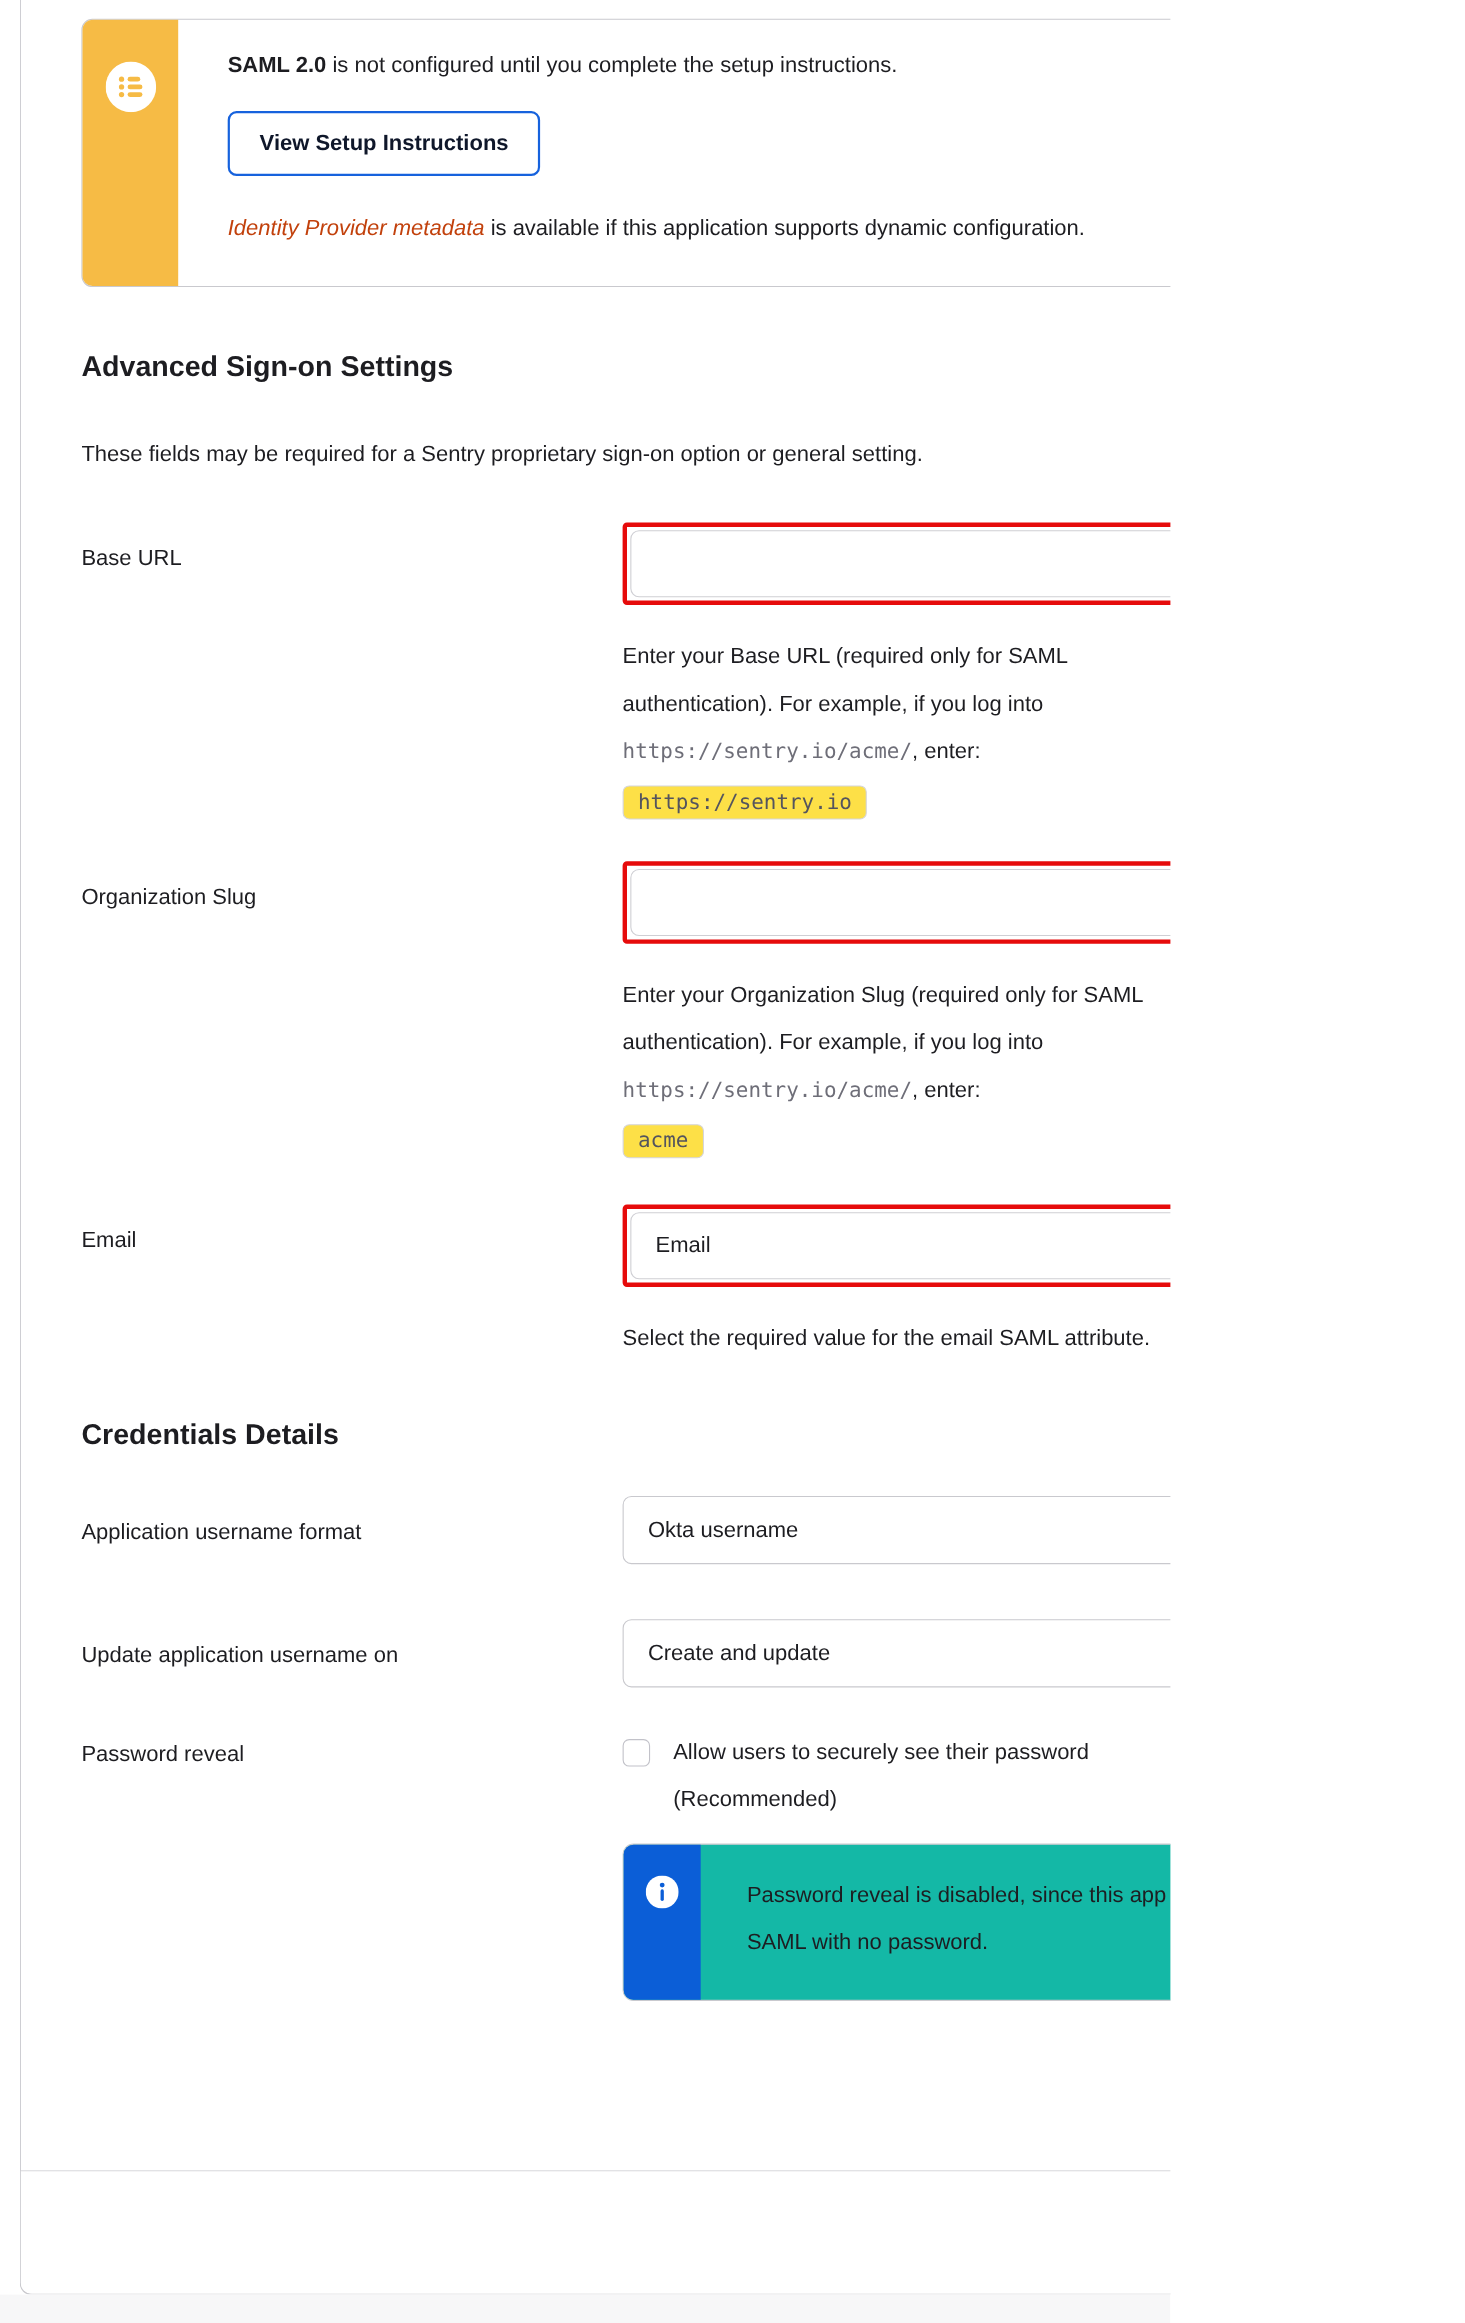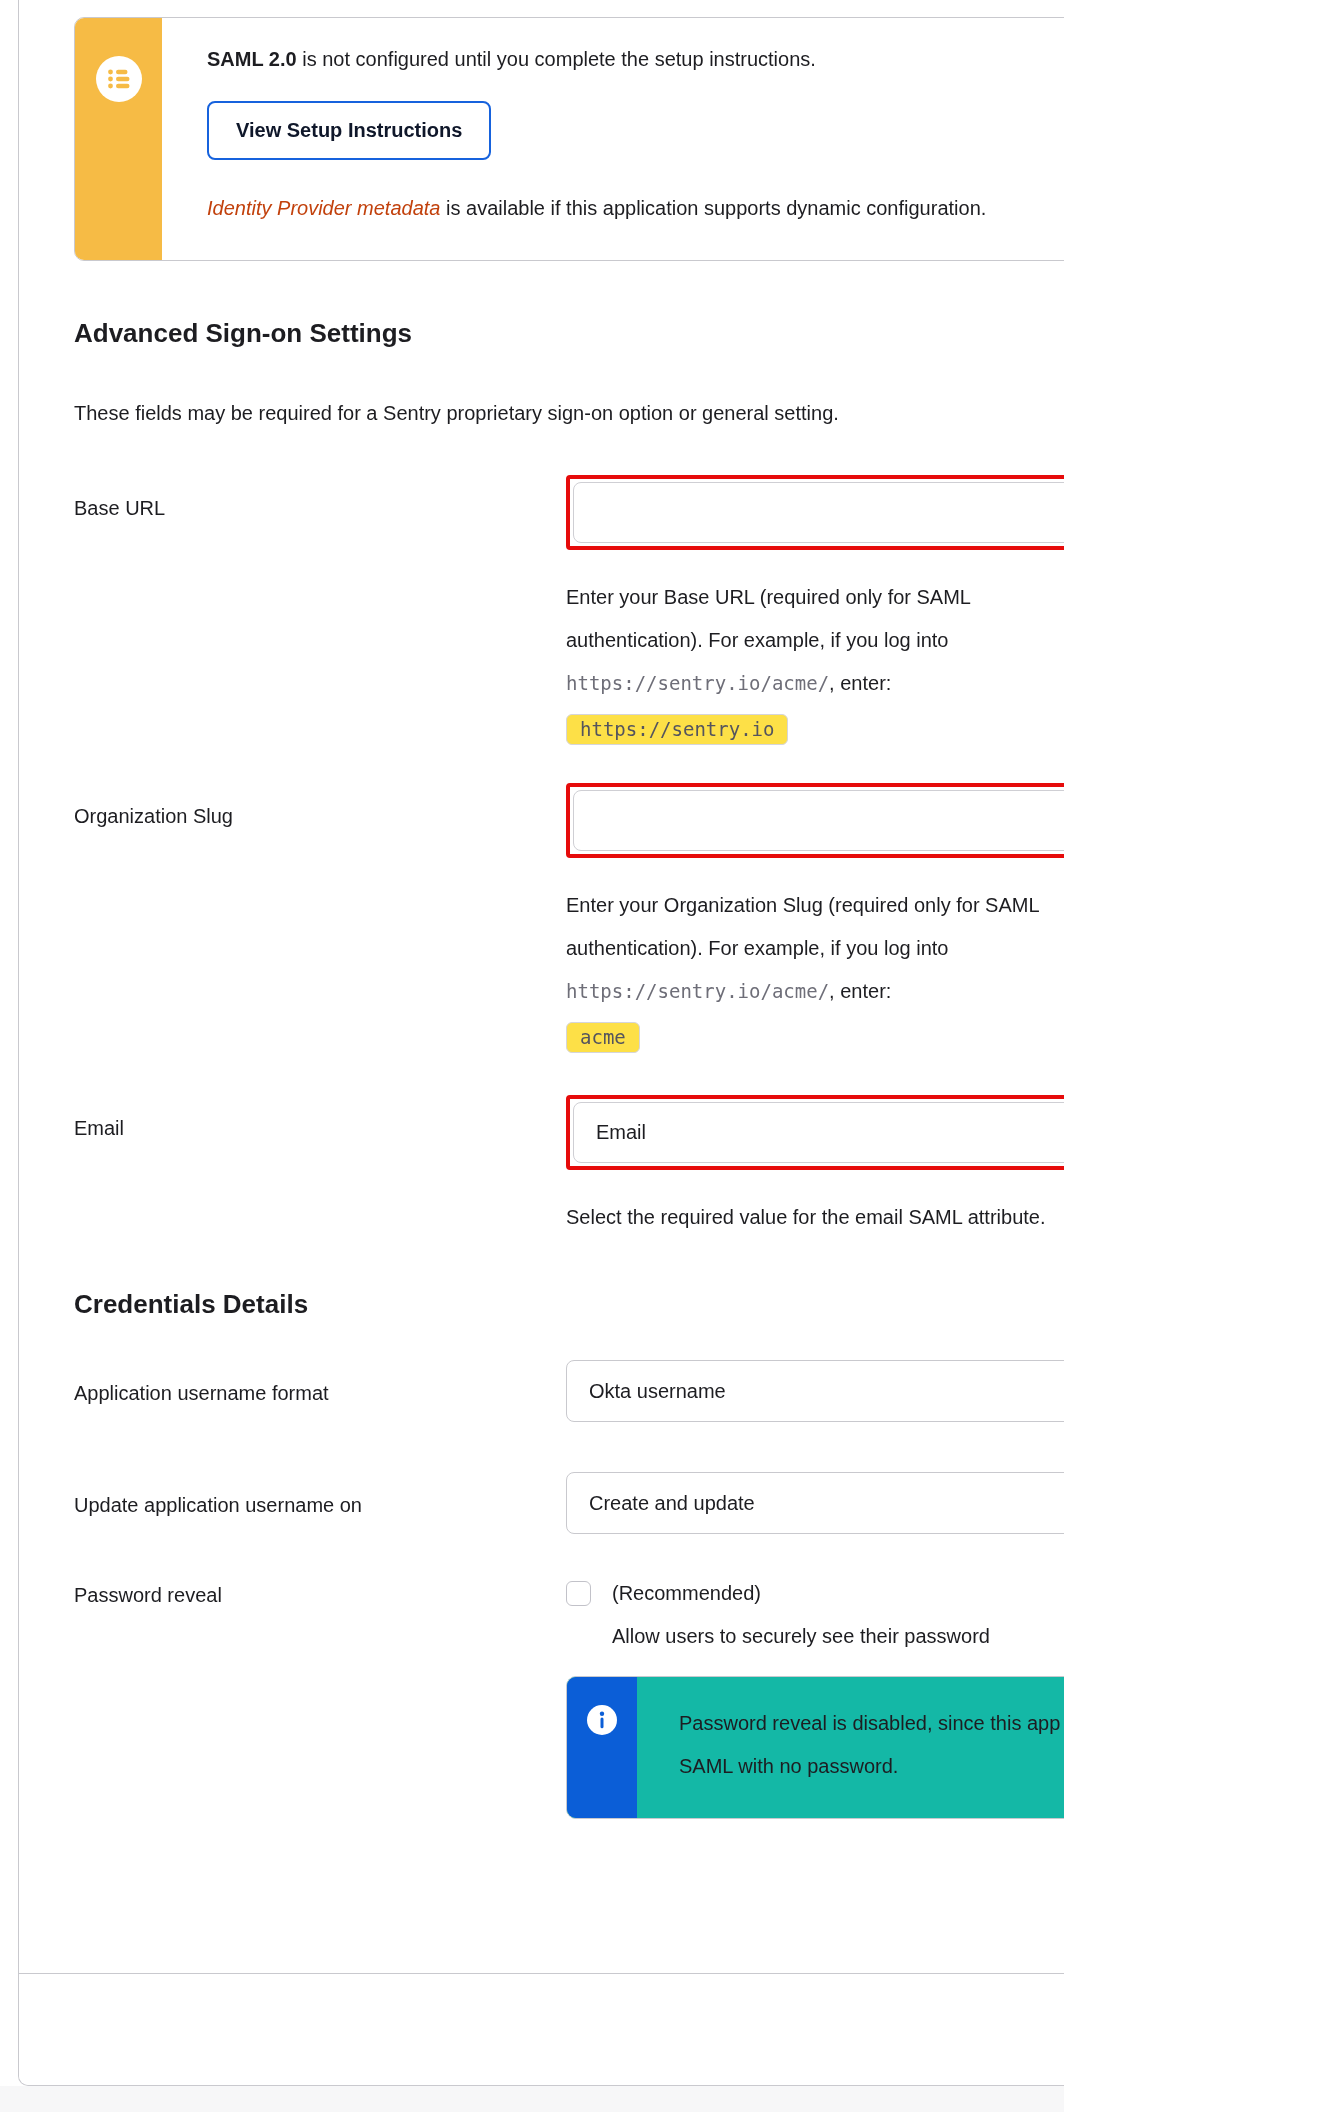--- a/index.html
+++ b/index.html
@@ -184,22 +184,22 @@
           </div>
         </div>
       </div>
 
       <div class="form-row mt-pwd">
         <div class="row-label tight">Password reveal</div>
         <div class="row-field">
           <div class="check-line">
             <span class="checkbox"></span>
             <div class="check-text">
+              <span>Allow users to securely see their password</span>
               <span>(Recommended)</span>
-              <span>Allow users to securely see their password</span>
             </div>
           </div>
           <div class="info-box">
             <div class="info-strip">
               <span>
                 <svg width="30" height="30" viewBox="0 0 30 30">
                   <circle cx="15" cy="15" r="15" fill="#ffffff"></circle>
                   <circle cx="15" cy="8.7" r="2.2" fill="#0b5ed7"></circle>
                   <rect x="13.5" y="12.6" width="3" height="10.6" rx="1.5" fill="#0b5ed7"></rect>
                 </svg>

